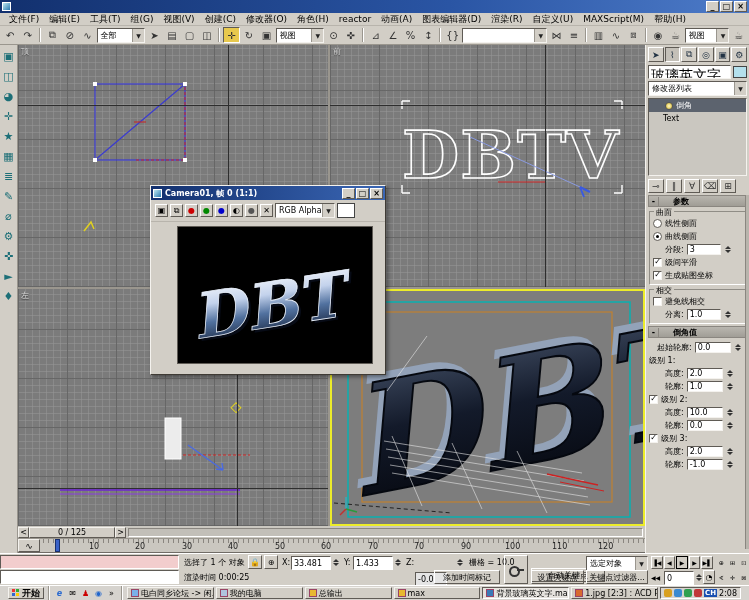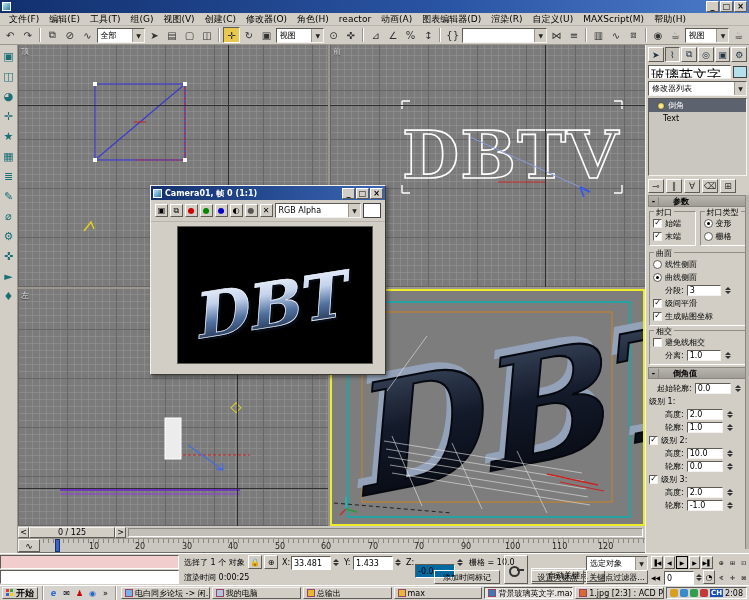--- a/index.html
+++ b/index.html
@@ -47,21 +47,21 @@
 #camimg{position:absolute;left:26px;top:40px;width:196px;height:138px;background:#000;border:1px solid #5f5b55}
 
 #panel{left:645px;top:45px;width:104px;height:508px;background:#d2cec6;border-left:1px solid #f4f2ee;padding:2px}
 .ptabs{display:flex;gap:1px;height:15px;margin-bottom:2px}
 .ptab{flex:1;display:flex;align-items:center;justify-content:center;font-size:9px;color:#234;background:#d2cec6;border:1px solid;border-color:#fff #5f5b55 #5f5b55 #fff}
 .ptab.on{border-color:#5f5b55 #fff #fff #5f5b55;background:#c4c0b8}
 .nrow{display:flex;gap:2px;align-items:center;height:15px;margin:2px 0}
 .nfld{flex:1;height:14px;background:#fff;border:1px solid;border-color:#5f5b55 #f4f2ee #f4f2ee #5f5b55;font-size:14px;padding:1px 2px;overflow:hidden}
 .swatch{width:14px;height:12px;background:#b4e0ec;border:1px solid #444}
 #stack{height:78px;background:#cac7c0;border:1px solid;border-color:#5f5b55 #f4f2ee #f4f2ee #5f5b55;overflow:hidden;font-size:8px}
-.srow{height:13px;display:flex;align-items:center;padding-left:8px;gap:3px}
+.srow{height:13px;display:flex;align-items:center;padding-left:16px;gap:3px}
 .srow.sel{background:#5c636e;color:#fff}
 .bulb{width:8px;height:8px;border-radius:50%;background:radial-gradient(#fff8c8,#d8b820);border:1px solid #555}
 #stacktools{display:flex;gap:2px;height:15px;margin:2px 0;align-items:center}
 .stbtn{width:16px;height:14px;display:flex;align-items:center;justify-content:center;font-size:9px;color:#333;background:#d2cec6;border:1px solid;border-color:#fff #5f5b55 #5f5b55 #fff}
 .rhead{height:12px;background:linear-gradient(#b9b6af,#a09d96);border:1px solid #8a8680;display:flex;align-items:center;font-weight:bold;font-size:8px;margin-top:2px}
 .rhead .minus{width:10px;text-align:center;border-right:1px solid #8a8680;margin-right:14px}
 .grp{border:1px solid;border-color:#908d86 #fff #fff #908d86;position:relative;margin:4px 1px 2px 1px;padding:5px 2px 2px 3px}
 .gtitle{position:absolute;top:-5px;left:4px;background:#d2cec6;padding:0 2px;font-size:8px}
 .cb{width:9px;height:9px;background:#fff;border:1px solid;border-color:#5f5b55 #f4f2ee #f4f2ee #5f5b55;display:inline-flex;align-items:center;justify-content:center;font-size:8px;flex:none}
 .cb.on::after{content:"✓";margin-top:-2px}
@@ -90,21 +90,21 @@
 .sraised{border:1px solid;border-color:#fff #5f5b55 #5f5b55 #fff}
 .ssunk{border:1px solid;border-color:#5f5b55 #fff #fff #5f5b55;background:#cac7c0}
 #listener-pink{background:#f2cdcd}
 #listener-white{background:#fff}
 .keybtn{position:absolute;left:504px;top:1px;width:24px;height:29px;display:flex;align-items:center;justify-content:center}
 .keyshape{width:14px;height:8px;position:relative}
 .keyshape::before{content:"";position:absolute;left:0;top:0;width:7px;height:7px;border:2px solid #333;border-radius:50%}
 .keyshape::after{content:"";position:absolute;left:8px;top:3px;width:7px;height:2px;background:#333}
 .pbtn{width:12px;height:13px;display:flex;align-items:center;justify-content:center;font-size:6px}
 
-#taskbar{left:0;top:585px;width:749px;height:15px;background:#d6d3ce;border-top:1px solid #fff;display:flex;align-items:center;gap:2px;padding:0 2px}
+#taskbar{left:0;top:585px;width:749px;height:15px;background:#d6d3ce;border-top:1px solid #fff;display:flex;align-items:center;gap:2px;padding:0 8px}
 #startbtn{height:12px;display:flex;align-items:center;gap:2px;padding:0 3px;font-weight:bold}
 .winflag{width:8px;height:8px;display:grid;grid-template-columns:3px 3px;grid-template-rows:3px 3px;gap:1px}
 .winflag i:nth-child(1){background:#e33}.winflag i:nth-child(2){background:#3a3}.winflag i:nth-child(3){background:#36c}.winflag i:nth-child(4){background:#fc0}
 .ql{width:11px;height:11px;display:flex;align-items:center;justify-content:center;font-size:8px}
 .task{height:12px;display:flex;align-items:center;gap:2px;padding:0 3px;font-size:8px;max-width:108px;overflow:hidden;white-space:nowrap;flex:1}
 .task.on{border-color:#5f5b55 #fff #fff #5f5b55;background:#e6e3de}
 .ticon{width:8px;height:8px;flex:none;background:#e8b830;border:1px solid #946}
 .tray{margin-left:auto;height:12px;display:flex;align-items:center;gap:2px;padding:0 3px;border:1px solid;border-color:#5f5b55 #fff #fff #5f5b55;font-size:8px}
 .trayic{width:8px;height:8px;border-radius:2px}
 .lang{background:#1a50b0;color:#fff;padding:0 1px;font-size:7px;font-weight:bold}
@@ -307,21 +307,21 @@
   </div>
   <div id="camtools">
     <span class="camdot">▣</span>
     <span class="camdot">⧉</span>
     <span class="camdot dotR">●</span>
     <span class="camdot dotG">●</span>
     <span class="camdot dotB">●</span>
     <span class="camdot">◐</span>
     <span class="camdot dotK">●</span>
     <span class="camdot">✕</span>
-    <span class="drop" style="width:87px">
+    <span class="drop" style="width:60px">
       <span>RGB Alpha</span>
         <span class="droparr">▼</span>
     </span>
     <span style="width:18px;height:15px;background:#fff;border:1px solid #444"></span>
   </div>
   <div id="camimg">
     <svg width="194" height="136">
       <defs>
         <linearGradient id="gChrome" x1="0" y1="0" x2="0" y2="1">
           <stop offset="0" stop-color="#ffffff"></stop>
@@ -370,44 +370,20 @@
     <span class="stbtn">∥</span>
     <span class="stbtn">∀</span>
     <span class="stbtn">⌫</span>
     <span class="stbtn">⊞</span>
   </div>
 
   <div class="rhead">
     <span class="minus">-</span>
     <span>参数</span>
   </div>
-  <div style="display:flex;gap:2px">
-    <div class="grp" style="flex:1">
-      <span class="gtitle">封口</span>
-      <div class="prow">
-          <span class="cb on"></span>
-          <span>始端</span>
-        </div>
-      <div class="prow">
-          <span class="cb on"></span>
-          <span>末端</span>
-        </div>
-    </div>
-    <div class="grp" style="flex:1">
-      <span class="gtitle">封口类型</span>
-      <div class="prow">
-          <span class="rad on"></span>
-          <span>变形</span>
-        </div>
-      <div class="prow">
-          <span class="rad"></span>
-          <span>栅格</span>
-        </div>
-    </div>
-  </div>
   <div class="grp">
     <span class="gtitle">曲面</span>
     <div class="prow">
         <span class="rad"></span>
         <span>线性侧面</span>
       </div>
     <div class="prow">
         <span class="rad on"></span>
         <span>曲线侧面</span>
       </div>
@@ -561,21 +537,21 @@
     </div>
   <div class="scell" style="left:342px;top:1px">Y:</div>
   <div class="scell ssunk" style="left:353px;top:2px;width:40px;background:#fff">1.433</div>
   <div class="scell" style="left:393px;top:1px;width:9px;padding:0">
       <span class="spin">
         <i class="su"></i>
         <i class="sd"></i>
       </span>
     </div>
   <div class="scell" style="left:404px;top:1px">Z:</div>
-  <div class="scell ssunk" style="left:415px;top:10px;width:40px;background:#0369a1">-0.0</div>
+  <div class="scell ssunk" style="left:415px;top:18px;width:32px;background:#e5e5e5">-0.0</div>
   <div class="scell" style="left:455px;top:1px;width:9px;padding:0">
       <span class="spin">
         <i class="su"></i>
         <i class="sd"></i>
       </span>
     </div>
 
   <div class="scell" style="left:467px;top:1px;width:60px">栅格 = 10.0</div>
   <div class="scell sraised" style="left:434px;top:16px;width:66px;justify-content:center">添加时间标记</div>
   <div class="keybtn sraised">

